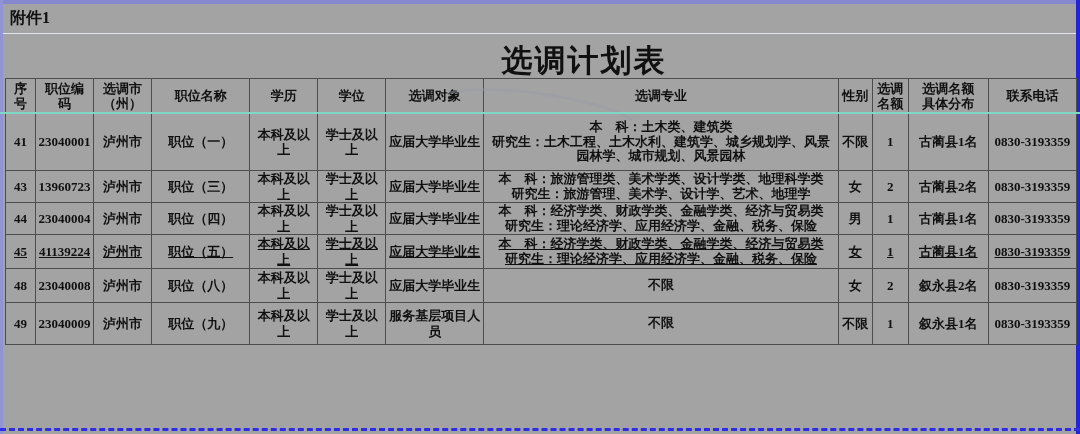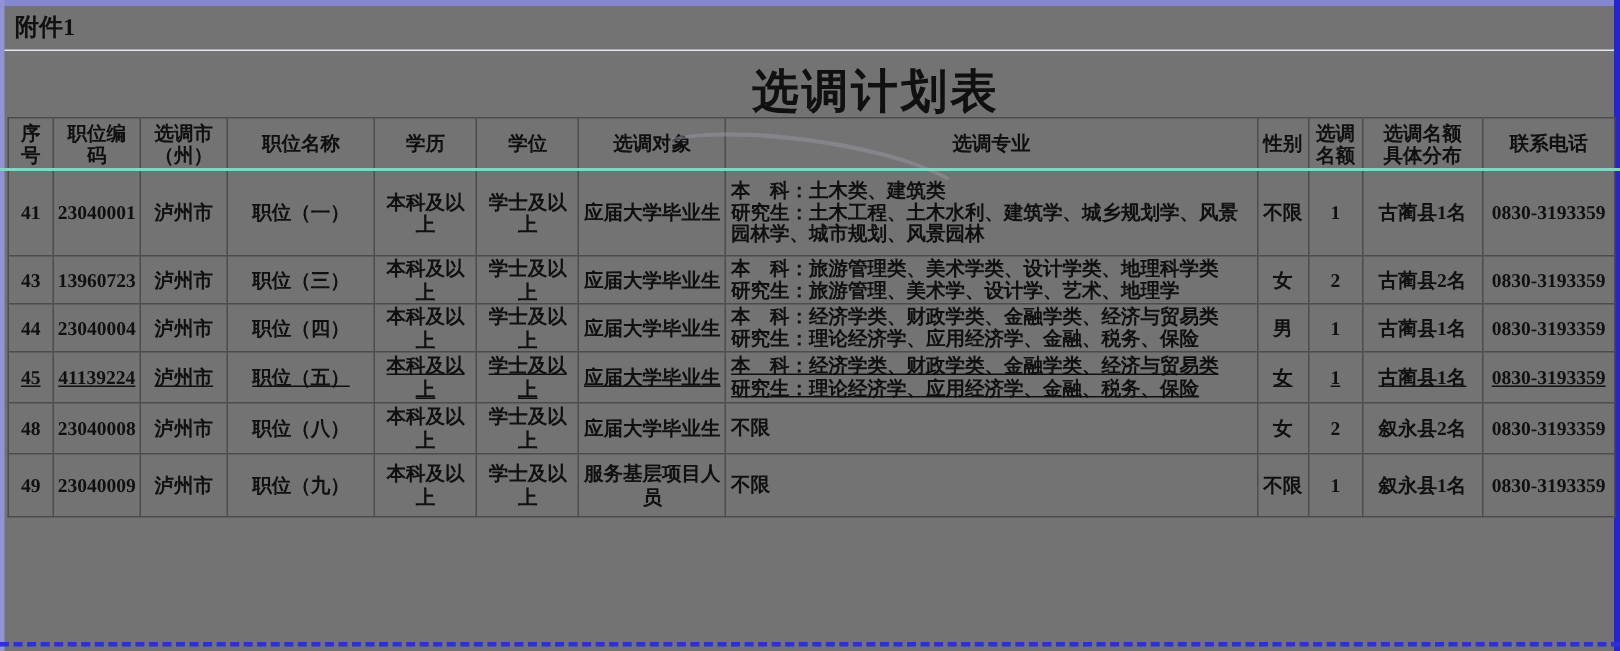--- a/index.html
+++ b/index.html
@@ -1,19 +1,19 @@
 <!DOCTYPE html>
 <html><head>
 <meta charset="utf-8">
 <style>
   html,body{margin:0;padding:0;background:#fff;}
   #screen{
     position:relative;
     width:1080px;height:434px;
-    background:#737373;
+    background:#a3a3a3;
     overflow:hidden;
     font-family:"Liberation Serif","DejaVu Serif",serif;
     color:#101010;
   }
   
   .frame-top{position:absolute;top:0;left:0;right:0;height:4px;background:#8588cf;}
   .frame-left{position:absolute;top:0;left:0;bottom:0;width:3px;background:#9194d4;}
   .frame-right{position:absolute;top:0;right:0;bottom:0;width:4px;background:#2424d2;}
   
   .attach-row{position:absolute;top:8px;left:10px;font-size:16px;font-weight:700;}
@@ -21,21 +21,21 @@
   
   .title{position:absolute;top:40px;left:3px;width:1074px;text-align:center;
          font-size:31px;font-weight:600;letter-spacing:2px;margin-left:44px;}
   
   table{border-collapse:collapse;table-layout:fixed;width:1072px;
         position:absolute;top:78px;left:5px;font-weight:700;}
   th,td{border:1px solid #4d4d4d;text-align:center;vertical-align:middle;
         padding:0 2px;font-size:13px;line-height:1.18;overflow:hidden;}
   th{white-space:pre-line;font-weight:700;}
   thead tr{height:35px;}
-  td.cell-major{text-align:left;white-space:pre-wrap;line-height:14.5px;padding:1px 3px;}
+  td.cell-major{text-align:center;white-space:pre-wrap;line-height:14.5px;padding:1px 3px;}
   td.cell-target{padding:0 1px;}
   tbody tr:nth-child(1){height:57px;}
   tbody tr:nth-child(2){height:30px;}
   tbody tr:nth-child(3){height:30px;}
   tbody tr:nth-child(4){height:34px;text-decoration:underline;}
   tbody tr:nth-child(5){height:34px;}
   tbody tr:nth-child(6){height:42px;}
   tbody tr:nth-child(7){height:31px;}
   tbody tr:nth-child(8){height:31px;}
   tbody tr:nth-child(9){height:27px;}

